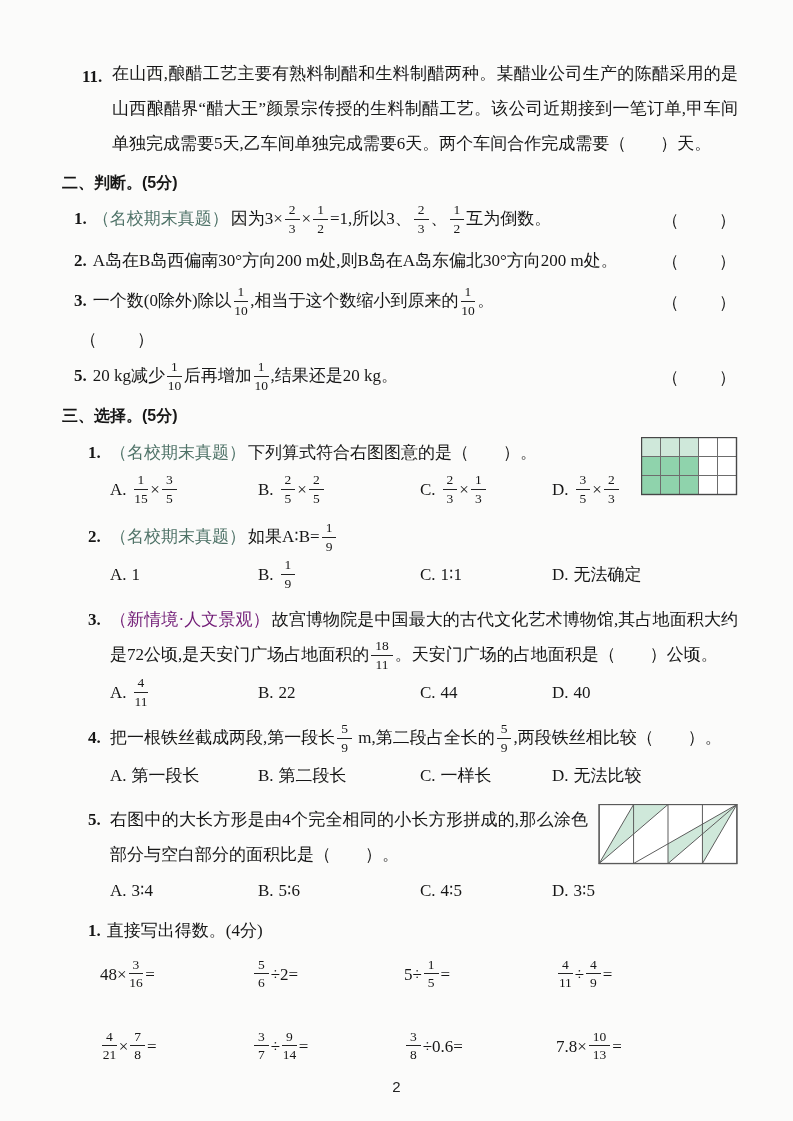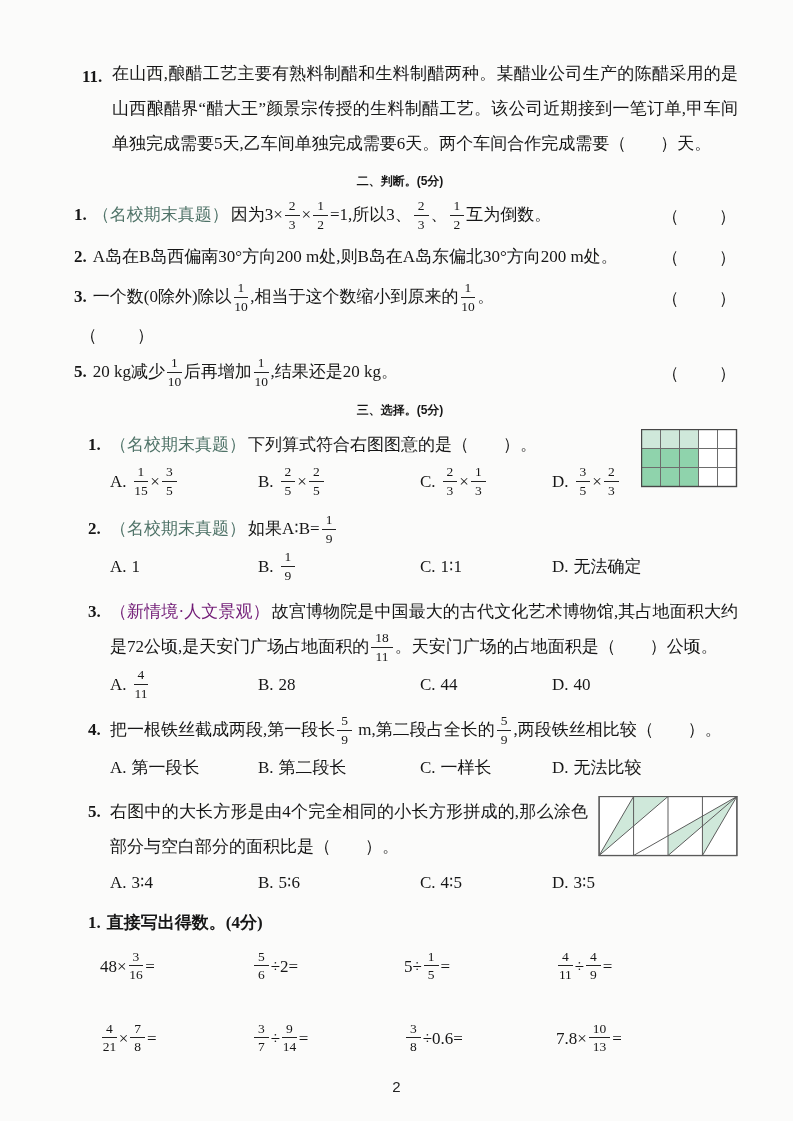--- a/index.html
+++ b/index.html
@@ -17,23 +17,22 @@
 
   .qnum { font-weight: bold; margin-right: 6px; white-space: nowrap; }
 
   
   .q11 { position: relative; margin-left: 20px; padding-left: 30px; line-height: 35px; text-align: justify; }
   .q11 .qnum { position: absolute; left: 0; top: 3px; }
 
   
   .sec {
     font-family: "Liberation Sans", "DejaVu Sans", sans-serif;
-    font-size: 12px; font-weight: bold;
+    font-size: 16px; font-weight: bold;
     margin: 12px 0 6px 0;
-    text-align: center;
   }
 
   .tag { color: #4e7267; margin-right: 2px; }
 
   
   .jrow { display: flex; align-items: center; margin: 9px 0 9px 12px; }
   .jrow .stem { flex: 1; line-height: 30px; }
   .ans { white-space: nowrap; margin-left: 6px; letter-spacing: 2px; }
 
   
@@ -55,21 +54,21 @@
     align-items: center; margin: 3px 0 2px 48px; line-height: 32px;
   }
   .opt { white-space: nowrap; display: inline-flex; align-items: center; }
   .opt .lab { margin-right: 5px; }
 
   .fig { float: right; margin: 2px 0 4px 10px; }
   .fig svg { display: block; }
 
   
   .calcsub { margin: 8px 0 4px 26px; font-weight: bold; }
-  .calcsub .subt { font-weight: bold; }
+  .calcsub .subt { font-weight: normal; }
   .calc-grid {
     display: grid; grid-template-columns: 152px 152px 152px 1fr;
     margin: 16px 0 0 38px; row-gap: 38px; align-items: center;
   }
   .citem { white-space: nowrap; display: inline-flex; align-items: center; }
 
   .pageno {
     position: absolute; left: 0; right: 0; bottom: 26px;
     text-align: center; font-size: 15px; color: #222;
     font-family: "Liberation Sans", "DejaVu Sans", sans-serif;
@@ -242,21 +241,21 @@
         <div class="options">
           <span class="opt">
             <span class="lab">A.</span>
             <span class="frac">
               <span class="fnum">4</span>
               <span class="fden">11</span>
             </span>
           </span>
           <span class="opt">
             <span class="lab">B.</span>
-            <span>28</span>
+            <span>22</span>
           </span>
           <span class="opt">
             <span class="lab">C.</span>
             <span>44</span>
           </span>
           <span class="opt">
             <span class="lab">D.</span>
             <span>40</span>
           </span>
         </div>

